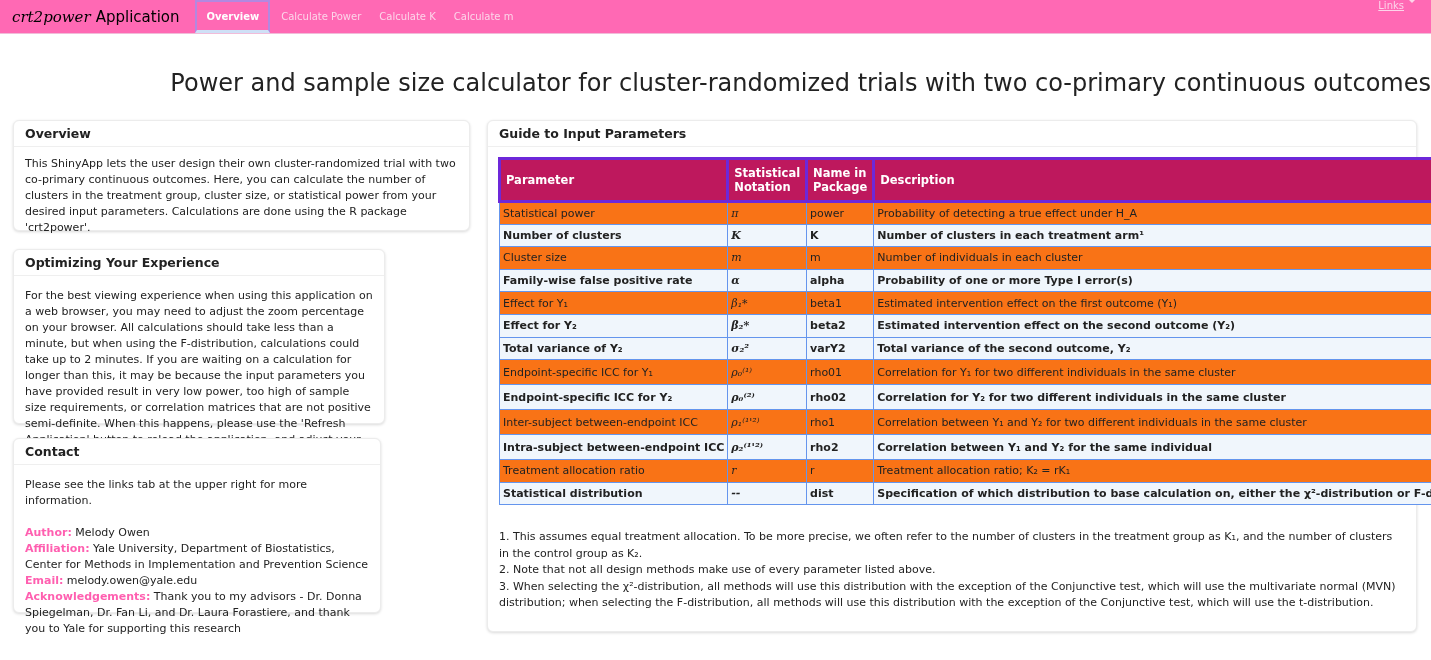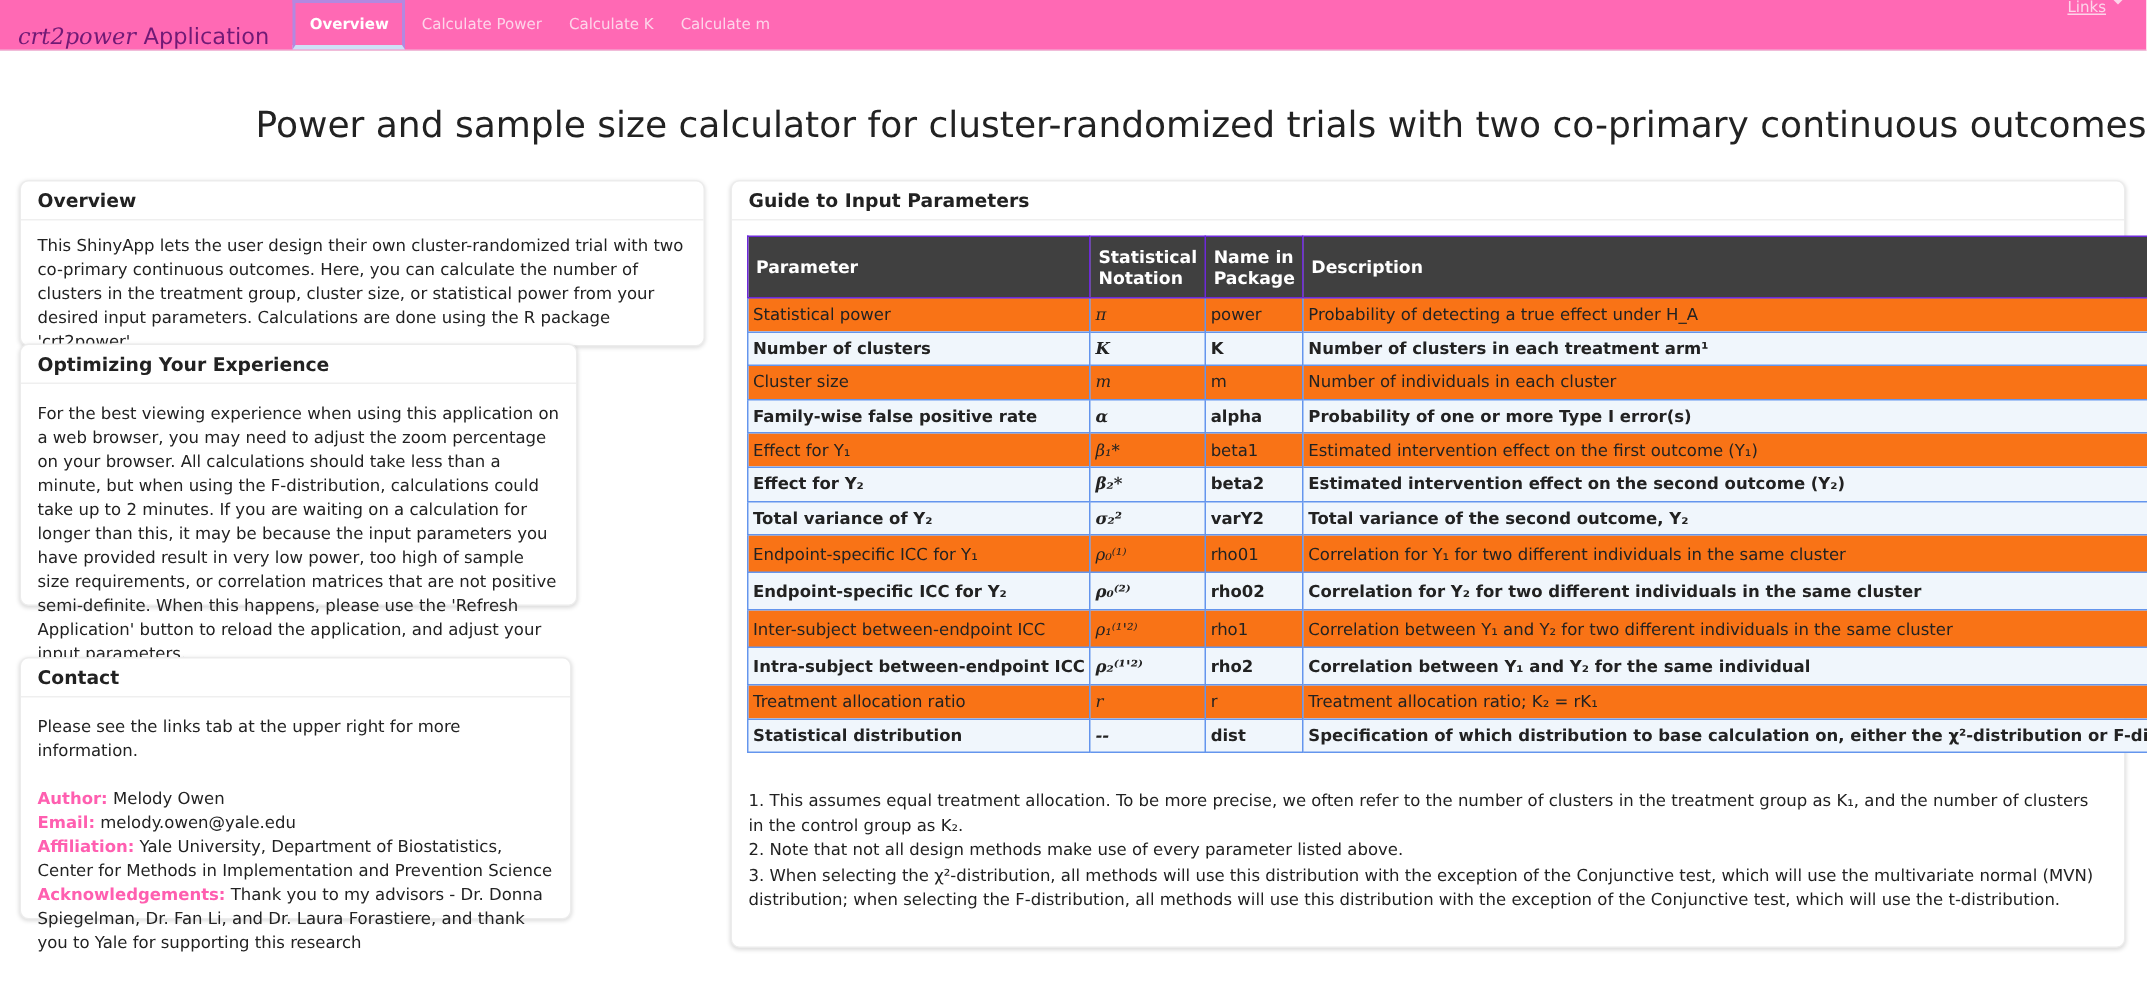--- a/index.html
+++ b/index.html
@@ -10,22 +10,22 @@
     font-family: "DejaVu Sans", sans-serif;
     color: #222;
     font-size: 12px;
   }
   .navbar {
     height: 34px; background: #ff69b4;
     display: flex; align-items: stretch; position: relative;
     border-bottom: 1px solid #f1bcd9;
   }
   .brand {
-    display: flex; align-items: flex-end; padding-left: 12px; padding-right: 14px;
-    color: #701a75; font-size: 15px; white-space: nowrap;
+    display: flex; align-items: center; padding-left: 12px; padding-right: 14px;
+    color: #000000; font-size: 15px; white-space: nowrap;
   }
   .brand .ital { font-family: "DejaVu Serif", serif; font-style: italic; margin-right: 5px; }
   .nav-item {
     display: flex; align-items: center; padding: 0 9px; color: #fdd5ea;
     font-size: 10px; white-space: nowrap; cursor: pointer;
   }
   .nav-item.active {
     color: #ffffff; font-weight: bold; border: 2px solid #b388e0; border-bottom: 3px solid #cfe0f6; margin: 0 2px;
   }
   .nav-right { position: absolute; right: 16px; top: 0; height: 100%; display: flex; align-items: flex-start; color: #fdd5ea; font-size: 10px; text-decoration: underline; }
@@ -39,31 +39,31 @@
   .card {
     position: absolute; background: #fff; border: 1px solid #ececec; border-radius: 6px;
     box-shadow: 0 1px 3px rgba(0,0,0,0.15);
   }
   .card-header {
     font-weight: bold; font-size: 12.5px; padding: 5px 11px; border-bottom: 1px solid #efefef; height: 26px; color: #222;
   }
   .card-body { padding: 9px 11px; font-size: 11px; line-height: 16px; color: #222; }
 
   #card-overview { left: 13px; top: 120px; width: 457px; height: 111px; }
-  #card-optimize { left: 13px; top: 229px; width: 372px; height: 175px; }
+  #card-optimize { left: 13px; top: 249px; width: 372px; height: 175px; }
   #card-contact { left: 13px; top: 438px; width: 368px; height: 175px; }
   #card-guide { left: 487px; top: 120px; width: 930px; height: 512px; }
 
   .pink-label { color: #ff5fb0; font-weight: bold; }
 
   table.guide {
     border-collapse: collapse; margin: 0 10px; width: 909px; font-size: 11px;
   }
   table.guide th {
-    background: #404040; color: #fff; text-align: left; font-weight: bold; padding: 6px 5px; height: 26px; border: 1px solid #6d28d9; font-size: 11.5px;
+    background: #be185d; color: #fff; text-align: left; font-weight: bold; padding: 6px 5px; height: 26px; border: 3px solid #6d28d9; font-size: 11.5px;
   }
   table.guide td {
     border: 1px solid #6495ed; padding: 0 3px; height: 22.6px; white-space: nowrap; color: #222;
   }
   table.guide tr.odd td { background: #f97316; }
   table.guide tr.even td { background: #f0f6fc; font-weight: bold; }
   table.guide td.tall { height: 25px; }
   .math { font-family: "DejaVu Serif", serif; font-style: italic; }
   .notes { padding: 24px 11px 0 11px; font-size: 11px; line-height: 16.5px; color: #222; }
 </style>
@@ -96,22 +96,22 @@
   <div class="card-header">Optimizing Your Experience</div>
   <div class="card-body" style="padding-top:12px;">For the best viewing experience when using this application on a web browser, you may need to adjust the zoom percentage on your browser. All calculations should take less than a minute, but when using the F-distribution, calculations could take up to 2 minutes. If you are waiting on a calculation for longer than this, it may be because the input parameters you have provided result in very low power, too high of sample size requirements, or correlation matrices that are not positive semi-definite. When this happens, please use the 'Refresh Application' button to reload the application, and adjust your input parameters.</div>
 </div>
 
 <div class="card" id="card-contact">
   <div class="card-header">Contact</div>
   <div class="card-body" style="padding-top:12px;">
     <div>Please see the links tab at the upper right for more information.</div>
     <div style="height:16px"></div>
     <div><span class="pink-label">Author:</span> <span>Melody Owen</span></div>
+    <div><span class="pink-label">Affiliation:</span> <span>Yale University, Department of Biostatistics, Center for Methods in Implementation and Prevention Science</span></div>
     <div><span class="pink-label">Email:</span> <span>melody.owen@yale.edu</span></div>
-    <div><span class="pink-label">Affiliation:</span> <span>Yale University, Department of Biostatistics, Center for Methods in Implementation and Prevention Science</span></div>
     <div><span class="pink-label">Acknowledgements:</span> <span>Thank you to my advisors - Dr. Donna Spiegelman, Dr. Fan Li, and Dr. Laura Forastiere, and thank you to Yale for supporting this research</span></div>
   </div>
 </div>
 
 <div class="card" id="card-guide">
   <div class="card-header">Guide to Input Parameters</div>
   <div style="height:10px"></div>
   <table class="guide">
     <thead>
       <tr>

